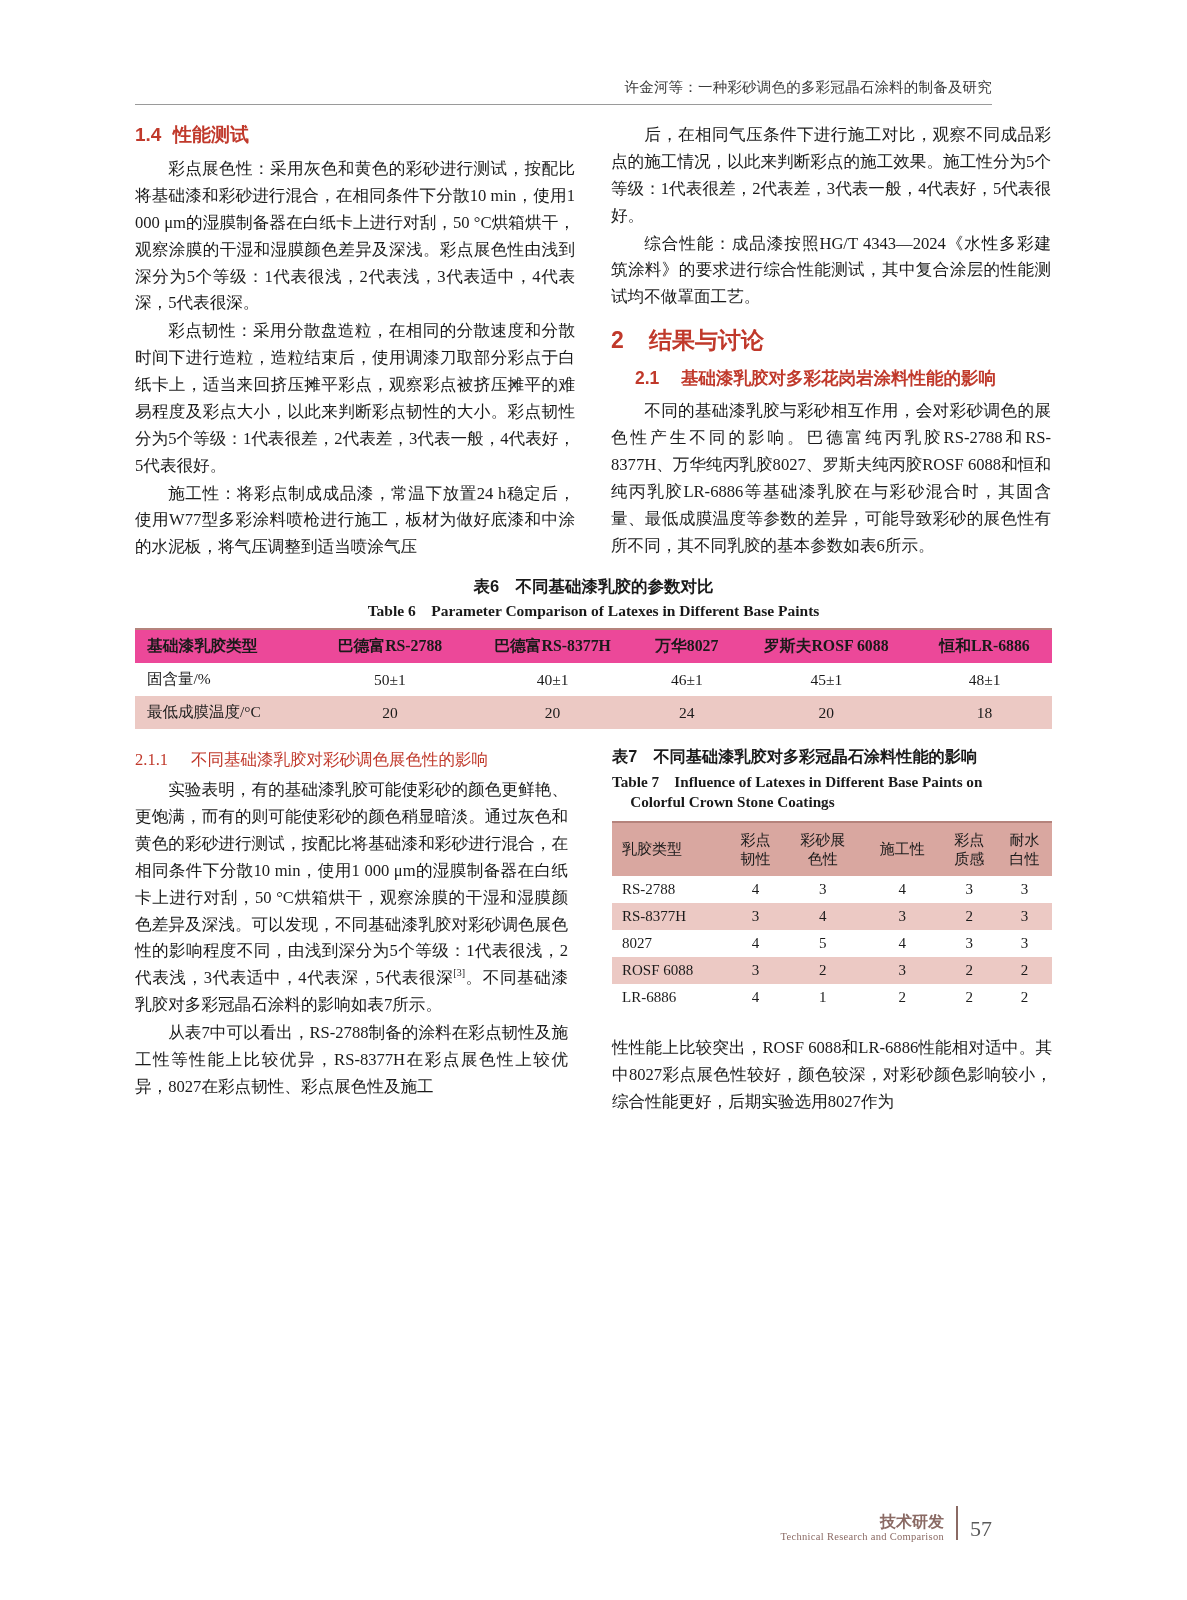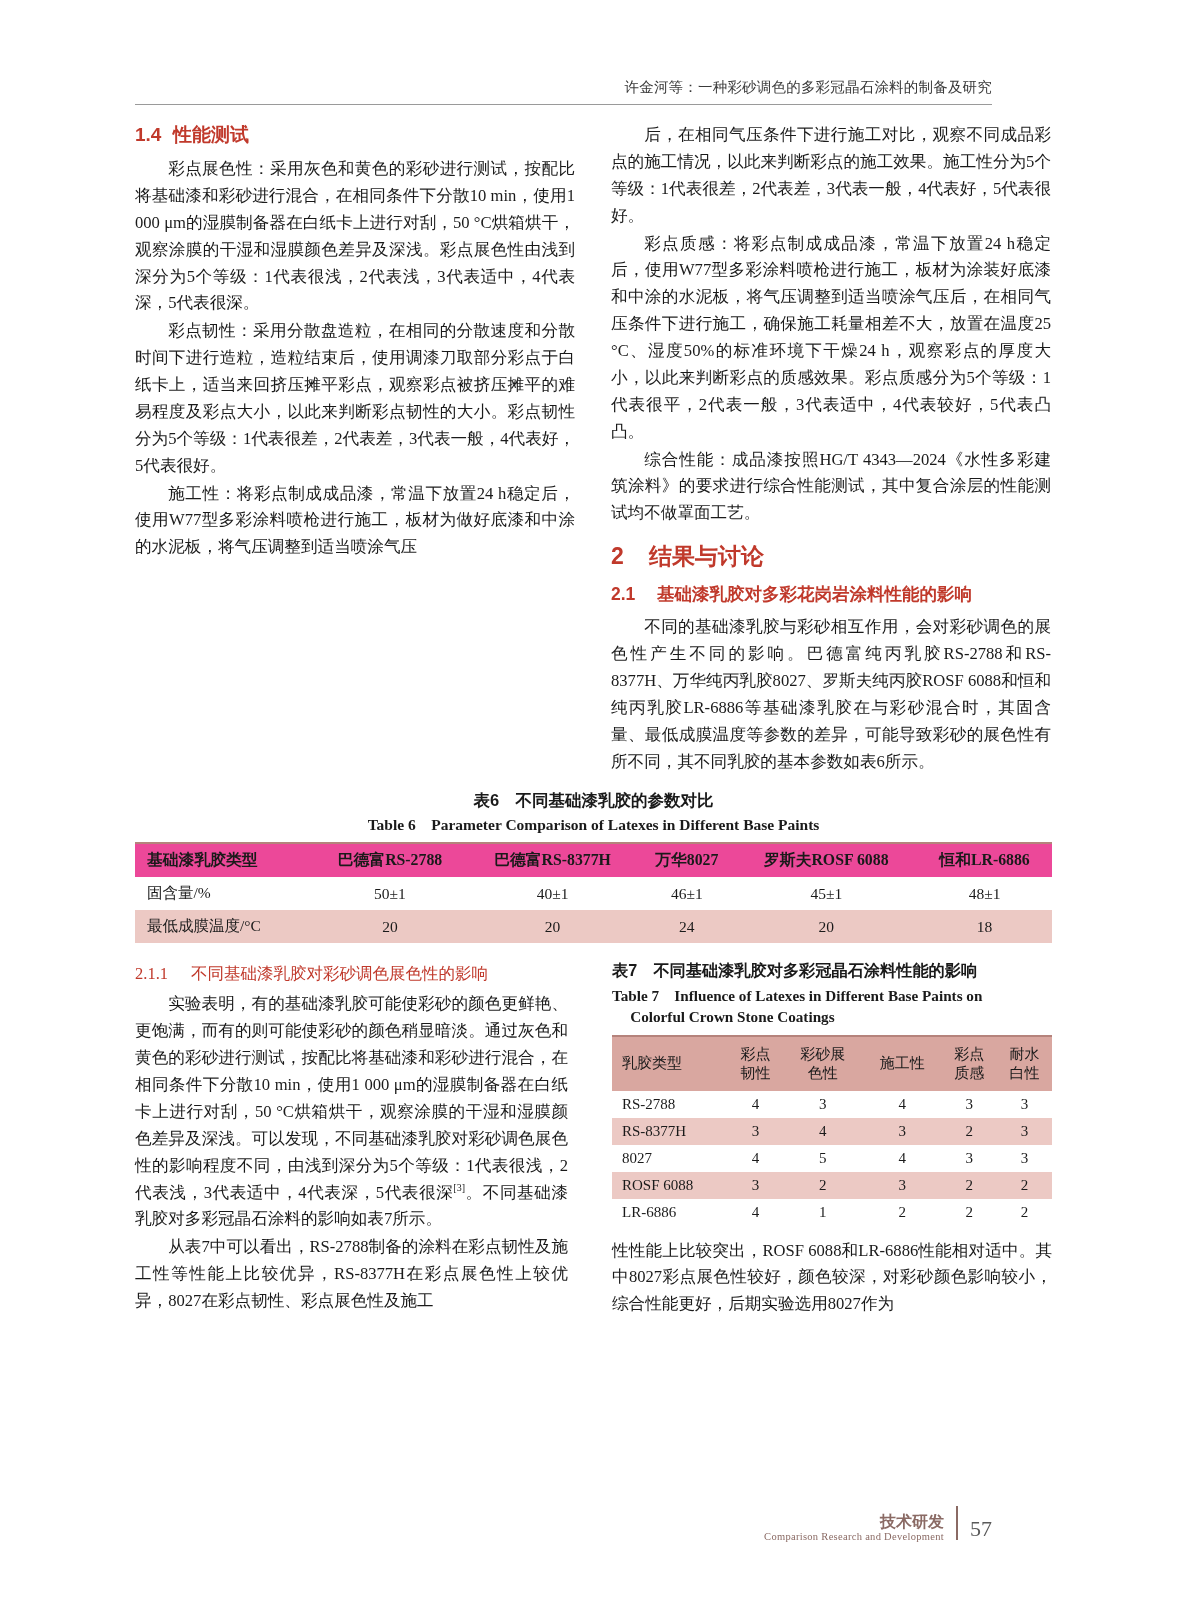--- a/index.html
+++ b/index.html
@@ -58,21 +58,21 @@
     font-weight: bold;
     color: #c0392b;
     margin: 0 0 8px 0;
     font-family: "Liberation Sans", sans-serif;
   }
   .sec-num {
     display: inline-block;
     min-width: 38px;
     color: #c0392b;
   }
-  .sec-num.wide { min-width: 46px; }
+  .sec-num.wide { min-width: 46px; margin-left: 24px; }
   h2.sec2 {
     font-size: 23px;
     font-weight: bold;
     color: #c0392b;
     margin: 14px 0 10px 0;
     font-family: "Liberation Sans", sans-serif;
   }
   h3.sec3 {
     font-size: 17.5px;
     font-weight: bold;
@@ -159,21 +159,21 @@
     font-weight: bold;
     font-family: "Liberation Serif", serif;
     margin: 0 0 8px 0;
     line-height: 1.35;
   }
   .t7-title-en .ind { display: inline-block; width: 1.2em; }
   table.t7 {
     border-collapse: collapse;
     width: 440px;
     font-size: 15px;
-    margin-bottom: 12px;
+    margin-bottom: 24px;
     font-family: Liberation Serif, serif;
   }
   table.t7 th, table.t7 td {
     padding: 5px 2px;
     text-align: center;
     border: none;
     vertical-align: middle;
   }
   table.t7 thead th {
     background: #d9a7a0;
@@ -245,21 +245,20 @@
         <h2 class="sec">
           <span class="sec-num">1.4</span><span>性能测试</span>
         </h2>
         <p>彩点展色性：采用灰色和黄色的彩砂进行测试，按配比将基础漆和彩砂进行混合，在相同条件下分散10 min，使用1 000 μm的湿膜制备器在白纸卡上进行对刮，50 °C烘箱烘干，观察涂膜的干湿和湿膜颜色差异及深浅。彩点展色性由浅到深分为5个等级：1代表很浅，2代表浅，3代表适中，4代表深，5代表很深。</p>
         <p>彩点韧性：采用分散盘造粒，在相同的分散速度和分散时间下进行造粒，造粒结束后，使用调漆刀取部分彩点于白纸卡上，适当来回挤压摊平彩点，观察彩点被挤压摊平的难易程度及彩点大小，以此来判断彩点韧性的大小。彩点韧性分为5个等级：1代表很差，2代表差，3代表一般，4代表好，5代表很好。</p>
         <p>施工性：将彩点制成成品漆，常温下放置24 h稳定后，使用W77型多彩涂料喷枪进行施工，板材为做好底漆和中涂的水泥板，将气压调整到适当喷涂气压</p>
       </div>
 
       <div class="col">
         <p>后，在相同气压条件下进行施工对比，观察不同成品彩点的施工情况，以此来判断彩点的施工效果。施工性分为5个等级：1代表很差，2代表差，3代表一般，4代表好，5代表很好。</p>
-        <p>彩点质感：将彩点制成成品漆，常温下放置24 h稳定后，使用W77型多彩涂料喷枪进行施工，板材为涂装好底漆和中涂的水泥板，将气压调整到适当喷涂气压后，在相同气压条件下进行施工，确保施工耗量相差不大，放置在温度25 °C、湿度50%的标准环境下干燥24 h，观察彩点的厚度大小，以此来判断彩点的质感效果。彩点质感分为5个等级：1代表很平，2代表一般，3代表适中，4代表较好，5代表凸凸。</p>
         <p>综合性能：成品漆按照HG/T 4343—2024《水性多彩建筑涂料》的要求进行综合性能测试，其中复合涂层的性能测试均不做罩面工艺。</p>
 
         <h2 class="sec2">
           <span class="sec-num">2</span><span>结果与讨论</span>
         </h2>
         <h3 class="sec3">
           <span class="sec-num wide">2.1</span><span>基础漆乳胶对多彩花岗岩涂料性能的影响</span>
         </h3>
         <p>不同的基础漆乳胶与彩砂相互作用，会对彩砂调色的展色性产生不同的影响。巴德富纯丙乳胶RS-2788和RS-8377H、万华纯丙乳胶8027、罗斯夫纯丙胶ROSF 6088和恒和纯丙乳胶LR-6886等基础漆乳胶在与彩砂混合时，其固含量、最低成膜温度等参数的差异，可能导致彩砂的展色性有所不同，其不同乳胶的基本参数如表6所示。</p>
       </div>
@@ -376,19 +375,19 @@
         <p class="noind">性性能上比较突出，ROSF 6088和LR-6886性能相对适中。其中8027彩点展色性较好，颜色较深，对彩砂颜色影响较小，综合性能更好，后期实验选用8027作为</p>
       </div>
 
     </div>
 
   </div>
 
   <div class="footer">
     <div>
       <div class="footer-txt-cn">技术研发</div>
-      <div class="footer-txt-en">Comparison Research and Development</div>
+      <div class="footer-txt-en">Technical Research and Comparison</div>
     </div>
     <div class="footer-sep"></div>
     <div class="footer-page">57</div>
   </div>
 
 </div>
 
 </body></html>

